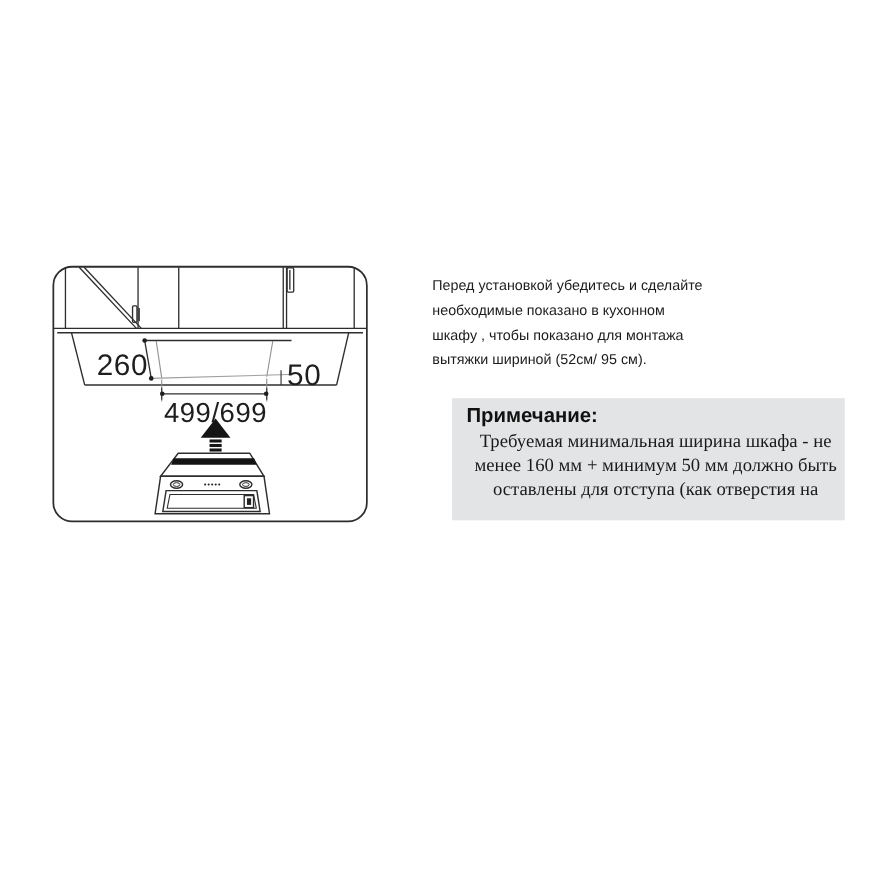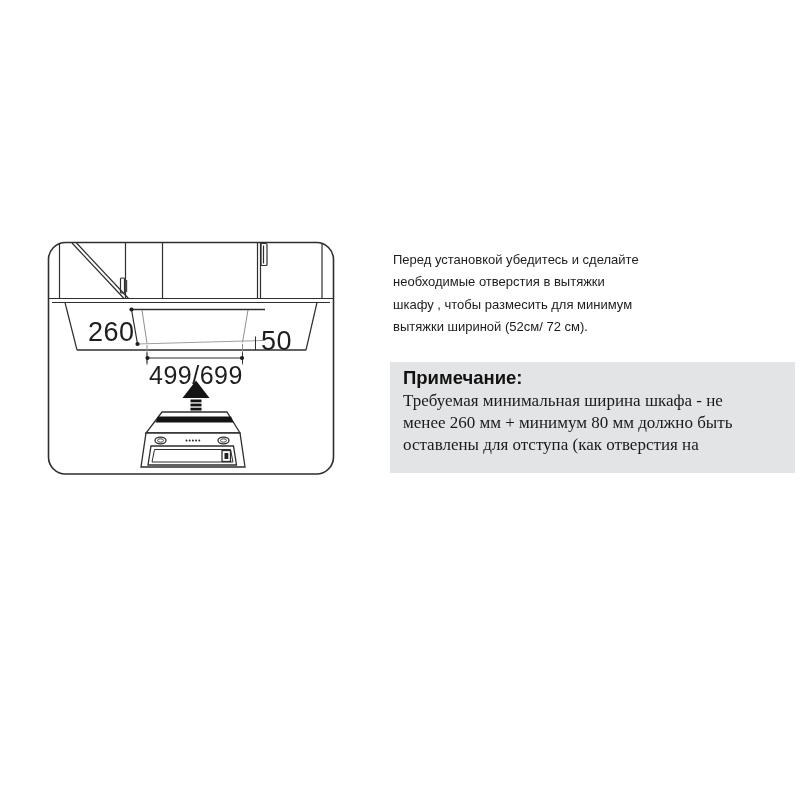--- a/index.html
+++ b/index.html
@@ -3,25 +3,25 @@
 <meta charset="utf-8">
 <style>
   html,body{margin:0;padding:0;background:#fff;}
   .canvas{position:relative;width:800px;height:800px;background:#ffffff;overflow:hidden;
           font-family:"Liberation Sans",sans-serif;color:#1b1b1b;}
   .diagram-wrap{position:absolute;left:40px;top:236px;width:310px;height:246px;text-align:center;}
   .dim-label{font-family:"Liberation Sans",sans-serif;font-weight:300;letter-spacing:.5px;fill:#1e1e1e;}
   .instructions{position:absolute;left:393px;top:249px;width:340px;
                 font-size:13px;line-height:22.3px;color:#1c1c1c;}
   .instructions div{white-space:nowrap;}
-  .note-box{position:absolute;left:390px;top:362px;width:405px;height:111px;
+  .note-box{position:absolute;left:411px;top:362px;width:357px;height:111px;
             background:#e3e4e6;box-sizing:border-box;padding:4px 0 0 13px;}
   .note-title{font-size:18.5px;font-weight:bold;line-height:23px;color:#111;}
   .note-body{margin-top:1px;font-family:"Liberation Serif",serif;
-             font-size:17px;line-height:22.2px;color:#1a1a1a;}
+             font-size:17px;line-height:22.2px;color:#1a1a1a;text-align:center;}
   .note-body div{white-space:nowrap;}
 </style>
 </head>
 <body>
 
 <div class="canvas">
 
   <div class="diagram-wrap">
     <svg width="310" height="246" viewBox="40 236 310 246" xmlns="http://www.w3.org/2000/svg">
 
@@ -119,27 +119,27 @@
         <g>
           <rect x="222" y="450.5" width="8.5" height="11"></rect>
           <rect x="224.5" y="453" width="3.8" height="6" fill="#222" stroke="none"></rect>
         </g>
       </g>
     </svg>
   </div>
 
   <div class="instructions">
     <div>Перед установкой убедитесь и сделайте</div>
-    <div>необходимые отверстия в вытяжки</div>
-    <div>шкафу , чтобы размесить для минимум</div>
-    <div>вытяжки шириной (52см/ 72 см).</div>
+    <div>необходимые показано в кухонном</div>
+    <div>шкафу , чтобы показано для монтажа</div>
+    <div>вытяжки шириной (52см/ 95 см).</div>
   </div>
 
   <div class="note-box">
     <div class="note-title">Примечание:</div>
     <div class="note-body">
       <div>Требуемая минимальная ширина шкафа - не</div>
-      <div>менее 260 мм + минимум 80 мм должно быть</div>
+      <div>менее 160 мм + минимум 50 мм должно быть</div>
       <div>оставлены для отступа (как отверстия на</div>
     </div>
   </div>
 
 </div>
 
 </body></html>

